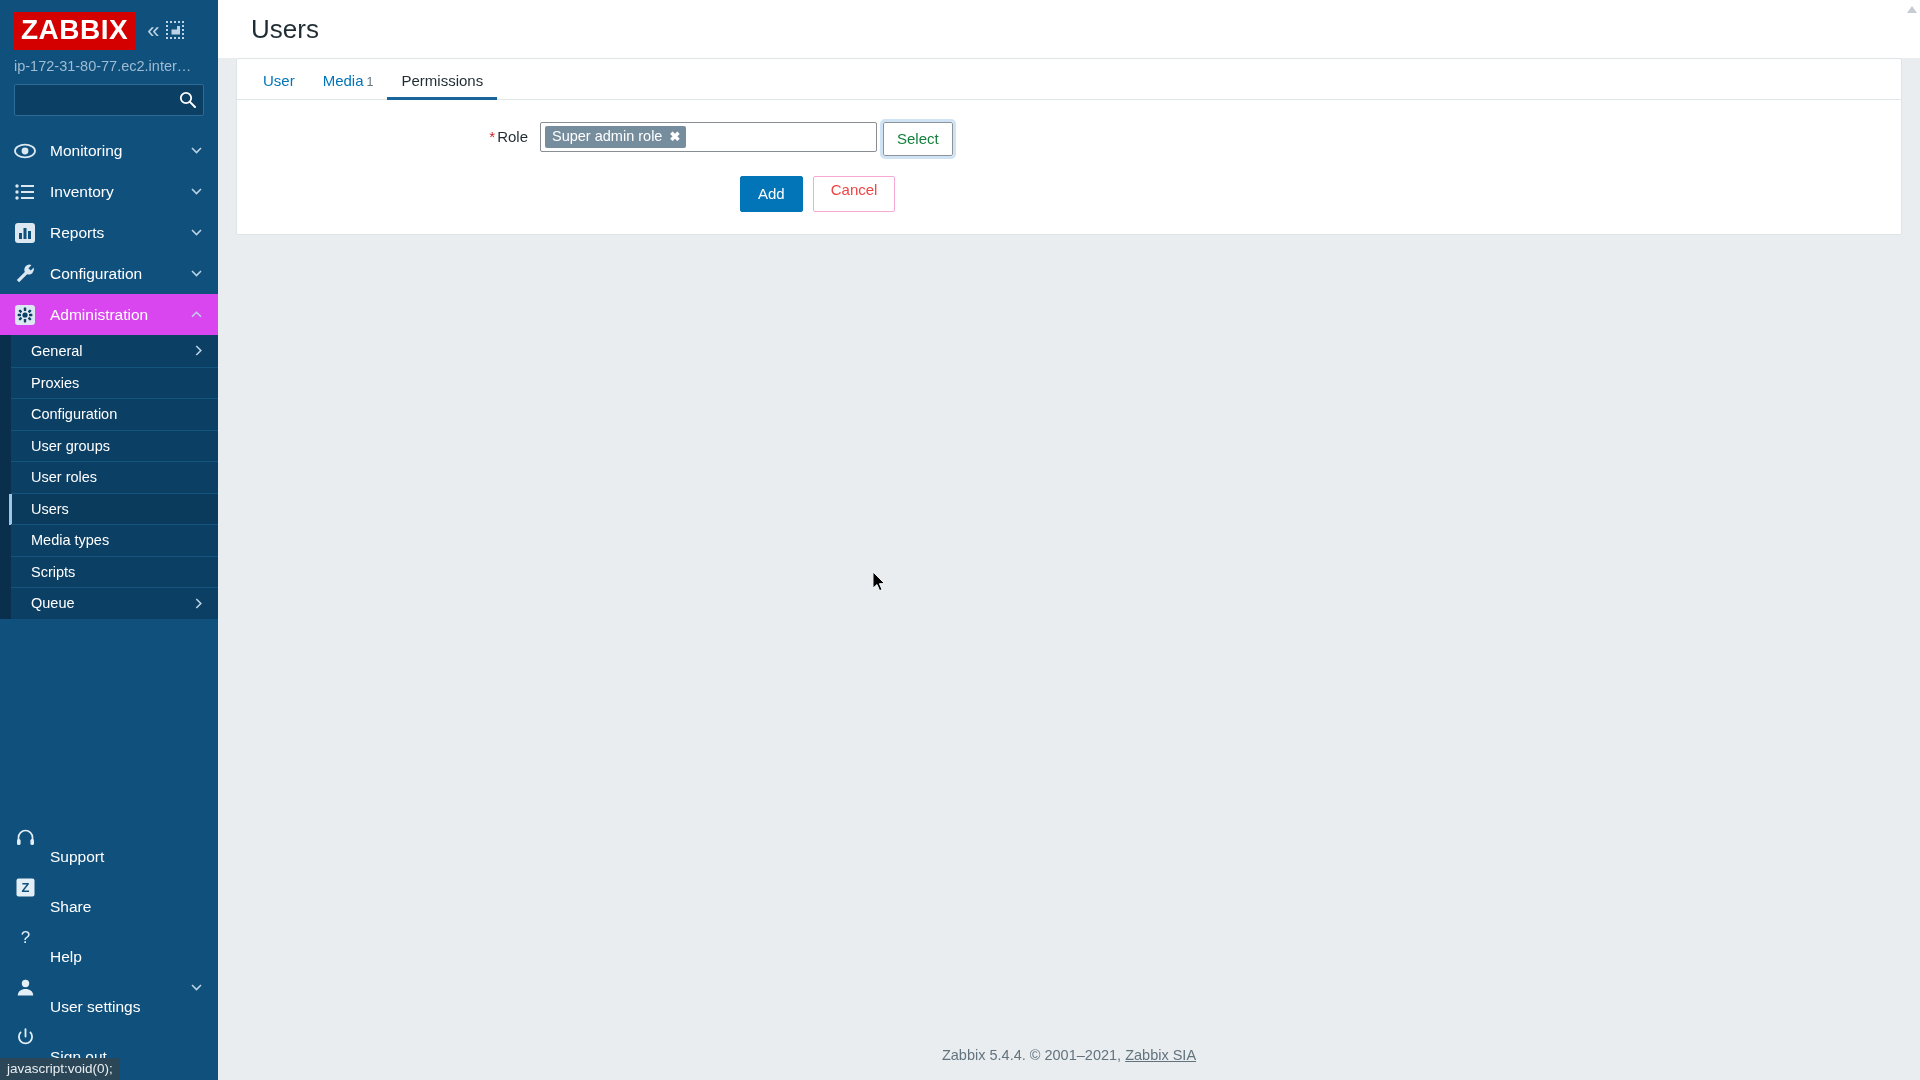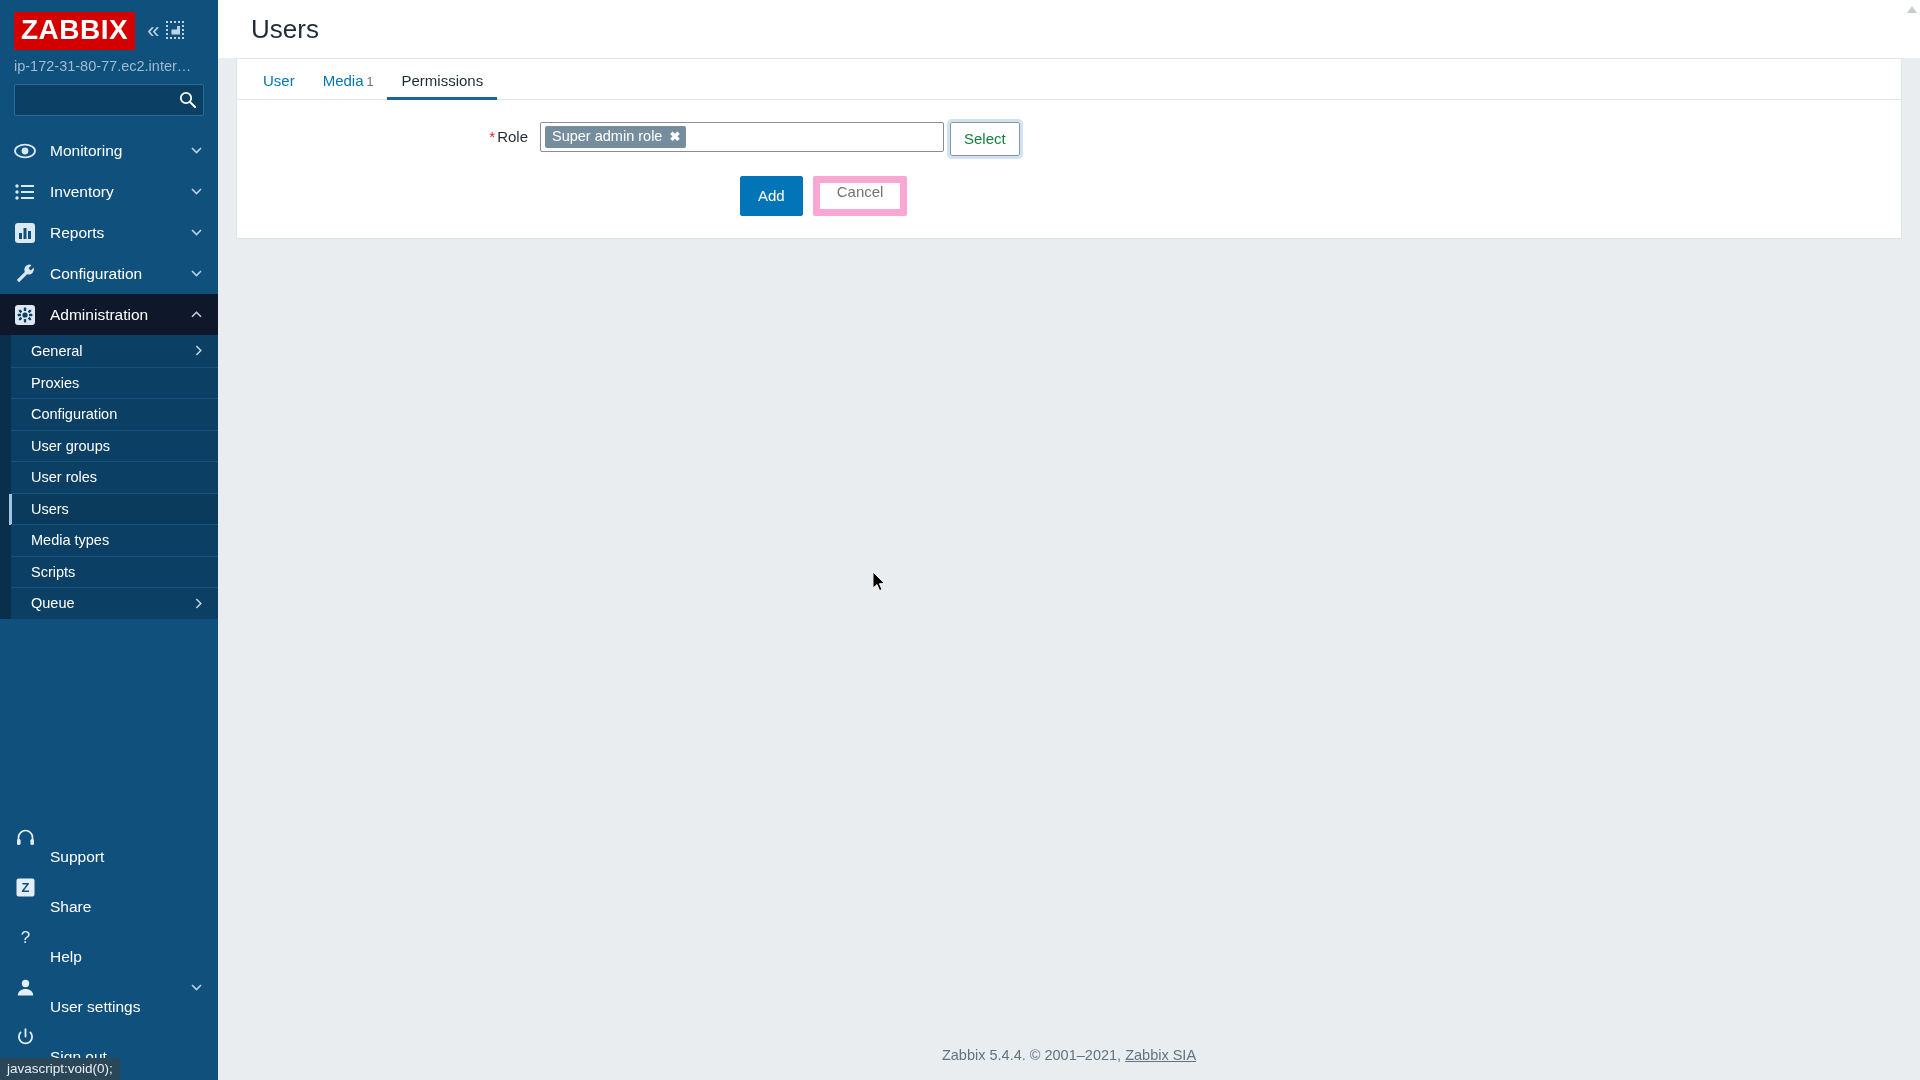--- a/index.html
+++ b/index.html
@@ -76,21 +76,21 @@
 
   
   .nav { list-style: none; }
   .nav-item {
     display: flex; align-items: center;
     height: 41px; padding: 0 16px 0 14px;
     color: #ffffff; font-size: 15.5px;
     cursor: pointer; position: relative;
     gap: 14px;
   }
-  .nav-item.expanded { background: #0f172a; align-items: center; }
+  .nav-item.expanded { background: #d946ef; align-items: center; }
   .nav-ico {
     width: 22px; height: 22px;
     flex: 0 0 22px;
     display: flex; align-items: center; justify-content: center;
   }
   .nav-label { flex: 1 1 auto; white-space: nowrap; }
   .chev {
     color: #bcd3e4; font-size: 11px; line-height: 1;
     flex: 0 0 auto;
   }
@@ -200,21 +200,21 @@
   .form-label {
     width: 303px; flex: 0 0 303px;
     text-align: right;
     font-size: 15px; color: #1f2c33;
     padding-top: 6px; padding-right: 12px;
     white-space: nowrap;
   }
   .req { color: #d31f1f; margin-right: 2px; }
   .field-area { display: flex; align-items: flex-start; gap: 6px; }
   .multiselect {
-    width: 404px; min-height: 30px;
+    width: 337px; min-height: 30px;
     border: 1px solid #888e93;
     border-radius: 2px;
     background: #ffffff;
     display: flex; align-items: center;
     padding: 0 4px;
   }
   .chip {
     display: inline-flex; align-items: center;
     background: #768d9e;
     color: #ffffff;
@@ -247,22 +247,22 @@
     outline: 3px solid #cfe3f5;
   }
   .btn-primary {
     background: #0275b8;
     border: 1px solid #0275b8;
     color: #ffffff;
     padding: 9px 17px 10px 17px;
   }
   .btn-secondary {
     background: #ffffff;
-    border: 7px solid #f9a8d4;
-    color: #737373;
+    border: 1px solid #f9a8d4;
+    color: #ef4444;
     padding: 1px 17px 10px 17px;
   }
   .action-row {
     display: flex; gap: 10px;
     padding-left: 503px;
     margin-top: 20px;
   }
 
   
   .footer {

